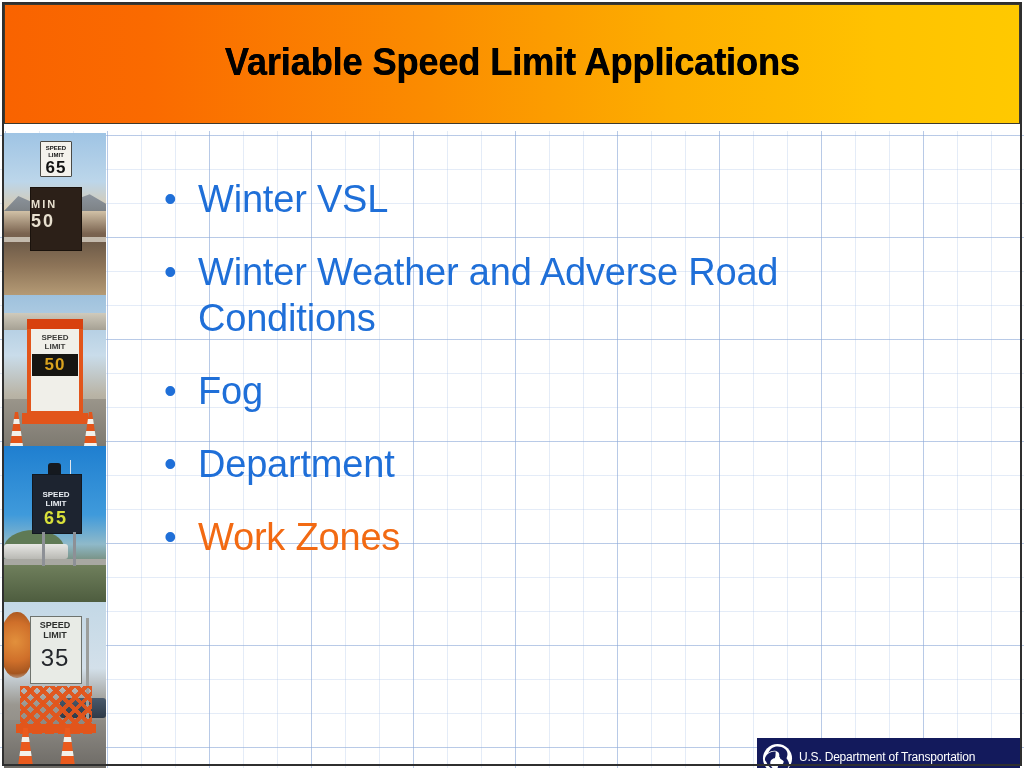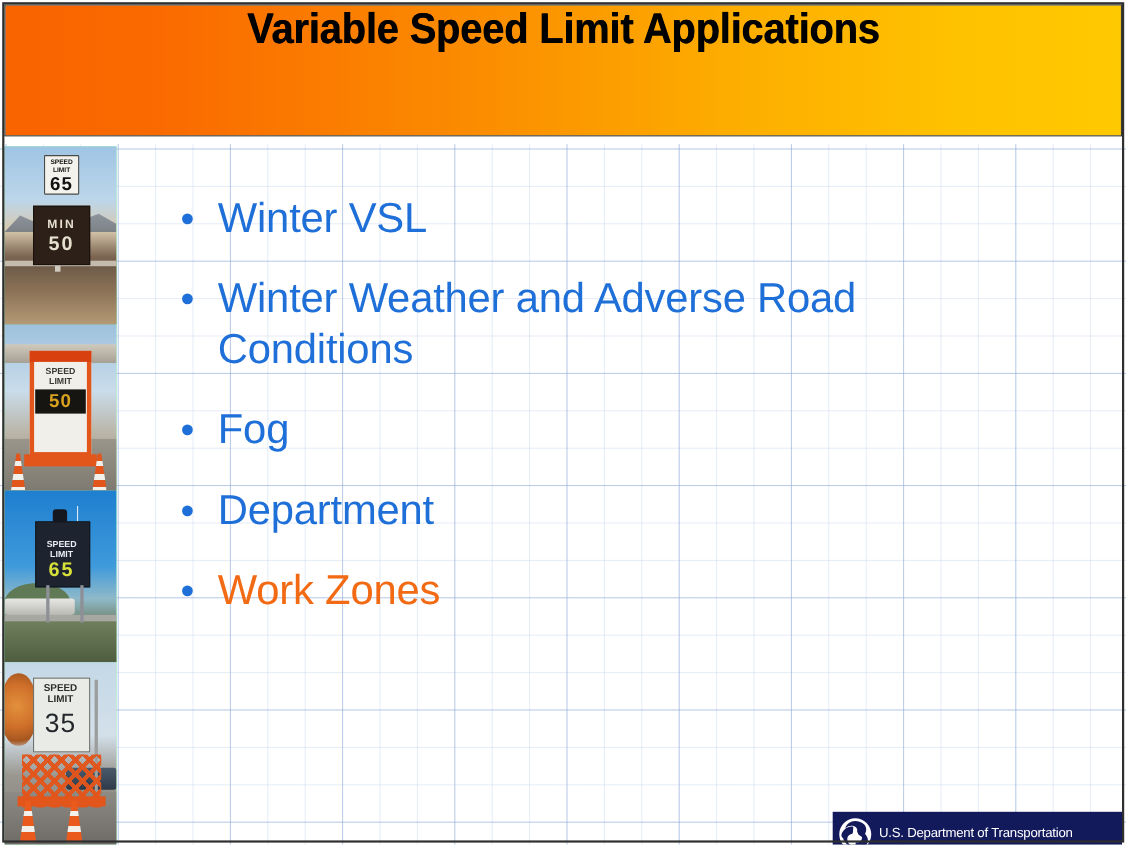--- a/index.html
+++ b/index.html
@@ -42,21 +42,21 @@
   #title-bar {
     position: absolute;
     left: 4px;
     top: 4px;
     width: 1016px;
     height: 120px;
     background: linear-gradient(to right, #f96300 0%, #fa6a00 14%, #fb8c00 42%, #fdae00 66%, #ffc200 86%, #ffc900 100%);
     border: 1px solid #3d3a2e;
     box-sizing: border-box;
     display: flex;
-    align-items: flex-start;
+    align-items: center;
     justify-content: center;
   }
   #title-text {
     color: #000000;
     font-family: "Liberation Sans Narrow", "Liberation Sans", "DejaVu Sans", sans-serif;
     font-size: 39px;
     font-weight: bold;
     letter-spacing: -0.2px;
     transform: scaleX(0.93);
     transform-origin: center center;
@@ -66,21 +66,21 @@
   }
 
   
   #photo-strip {
     position: absolute;
     left: 4px;
     top: 133px;
     width: 102px;
     height: 635px;
     overflow: hidden;
-    background: #86efac;
+    background: #ef4444;
   }
   .photo {
     position: relative;
     width: 102px;
     overflow: hidden;
   }
 
   
   #photo-vsl-gantry {
     height: 162px;
@@ -110,23 +110,23 @@
     position: absolute; left: 36px; top: 8px; width: 32px; height: 36px;
     background: #f4f2ec; border: 1px solid #4a4a46; border-radius: 1px;
     color: #111; font-size: 6px; font-weight: bold; line-height: 7px;
     text-align: center; padding-top: 3px; box-sizing: border-box;
     font-family: "Liberation Sans Narrow", "Liberation Sans", sans-serif;
   }
   #photo-vsl-gantry .sl-plate .num {
     font-size: 17px; line-height: 17px; letter-spacing: 1px;
   }
   #photo-vsl-gantry .min-panel {
-    position: absolute; left: 26px; top: 54px; width: 52px; height: 54px;
+    position: absolute; left: 26px; top: 54px; width: 52px; height: 64px;
     background: #2c2018; border: 1px solid #1a120c;
-    color: #e8e0cf; text-align: center; box-sizing: border-box;
+    color: #e8e0cf; text-align: left; box-sizing: border-box;
     font-family: "Liberation Sans Narrow", "Liberation Sans", sans-serif;
     font-weight: bold;
   }
   #photo-vsl-gantry .min-panel .mtxt { font-size: 11px; line-height: 14px; padding-top: 9px; letter-spacing: 2px;}
   #photo-vsl-gantry .min-panel .mnum { font-size: 18px; line-height: 20px; letter-spacing: 2px; }
 
   
   #photo-vsl-trailer-50 {
     height: 151px;
     background: linear-gradient(to bottom, #9ec1dd 0%, #c9dcea 40%, #b9b4a6 66%, #8e8a80 100%);

